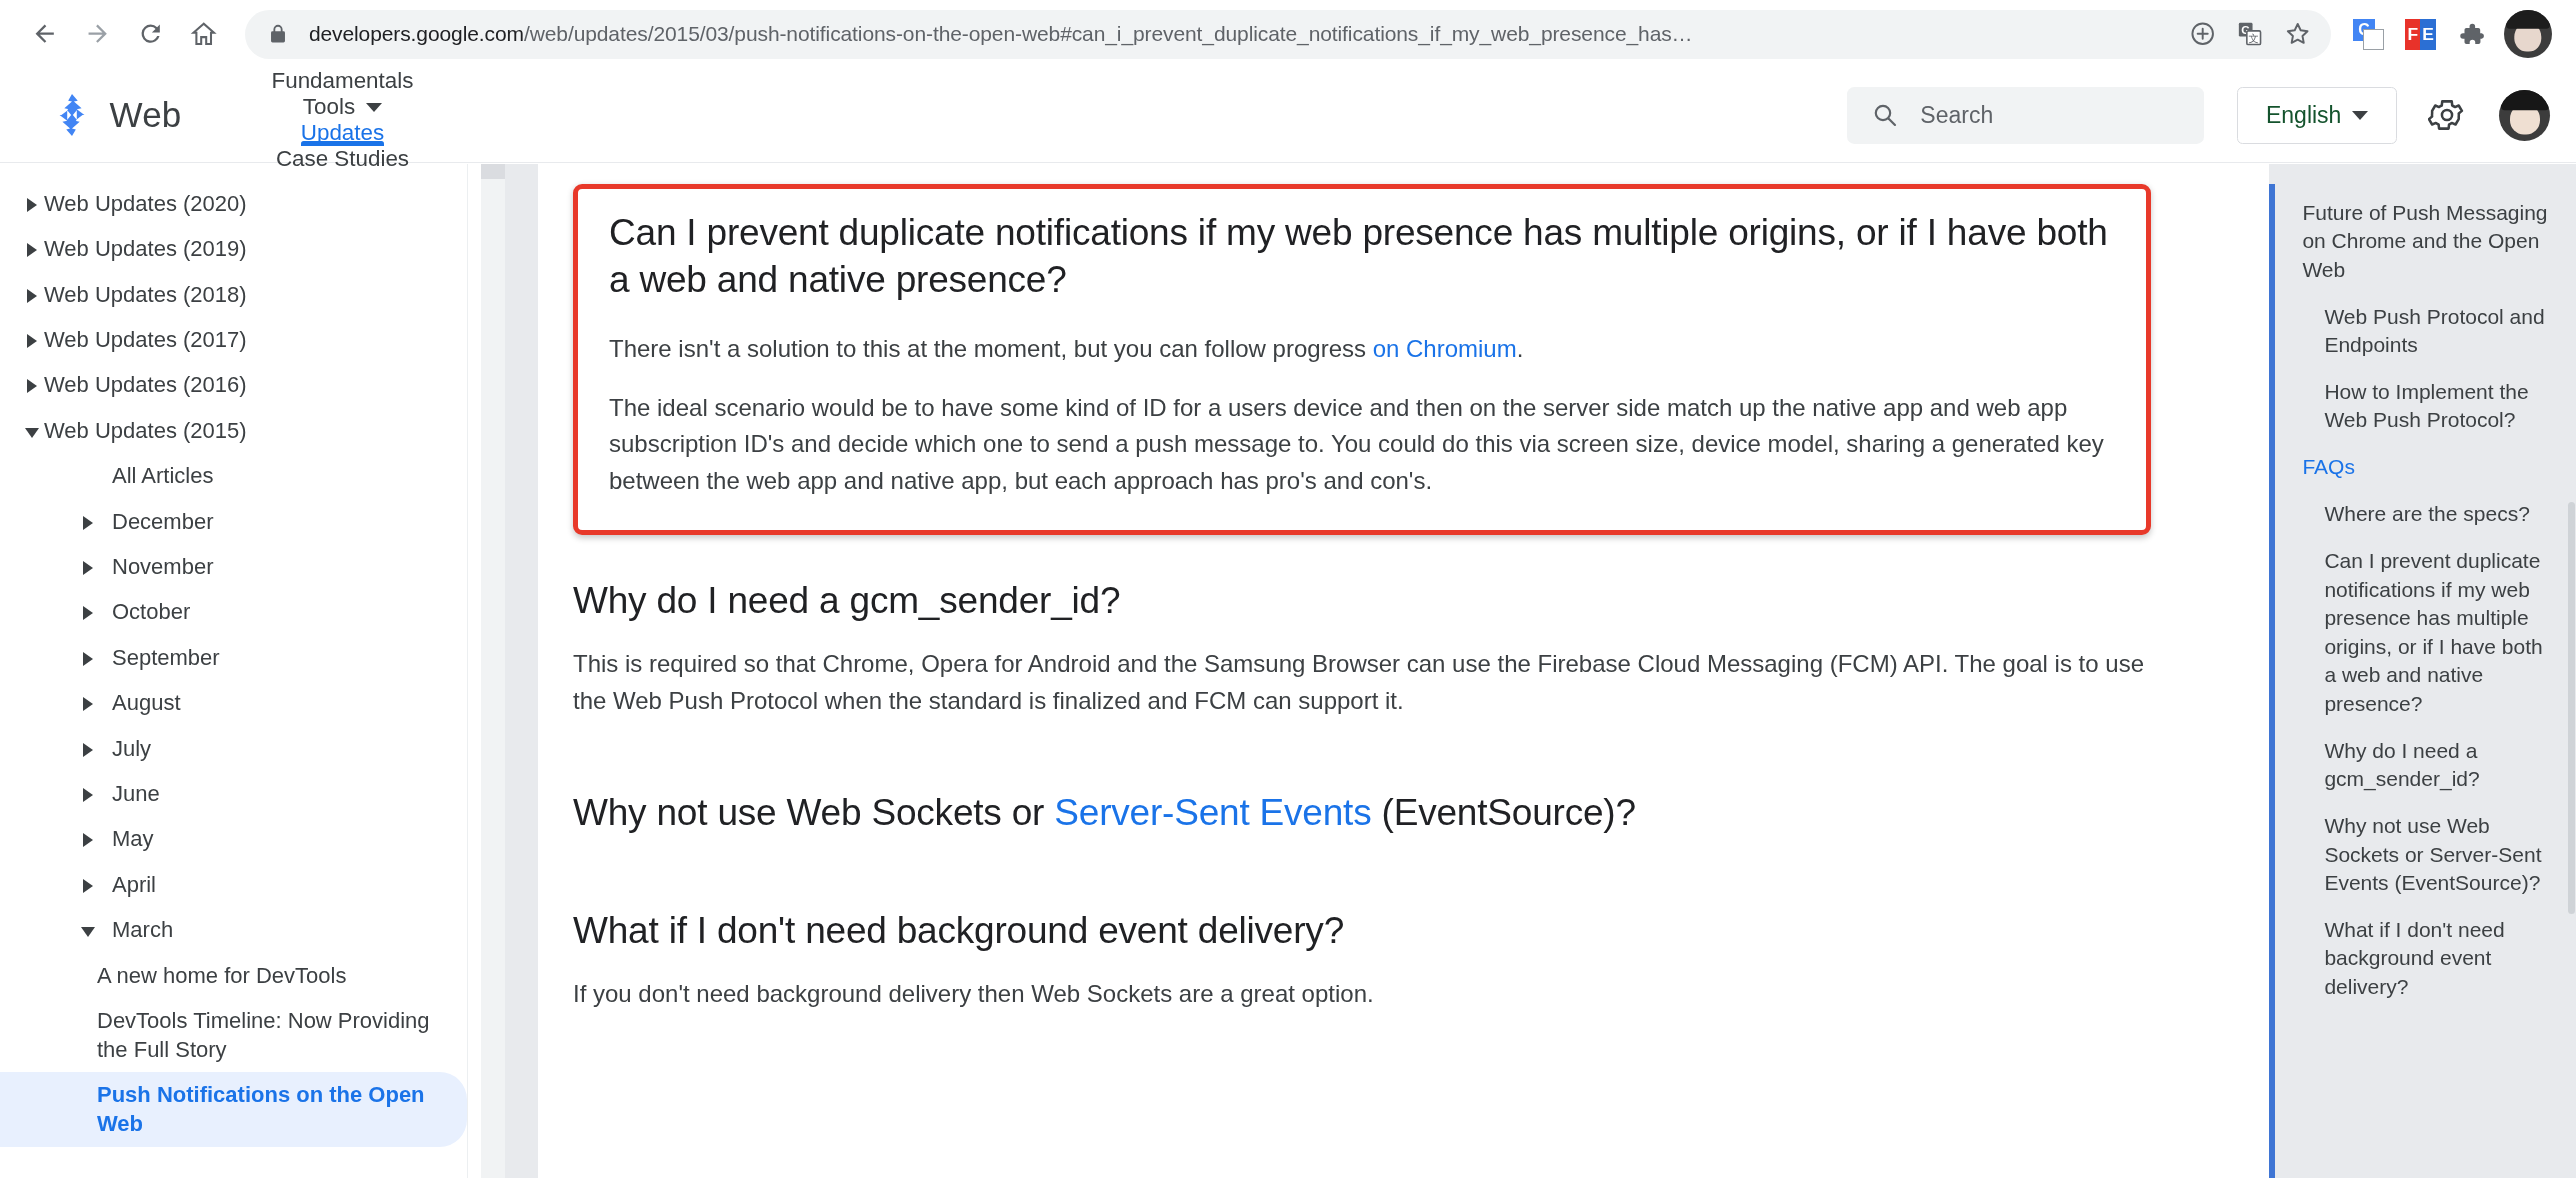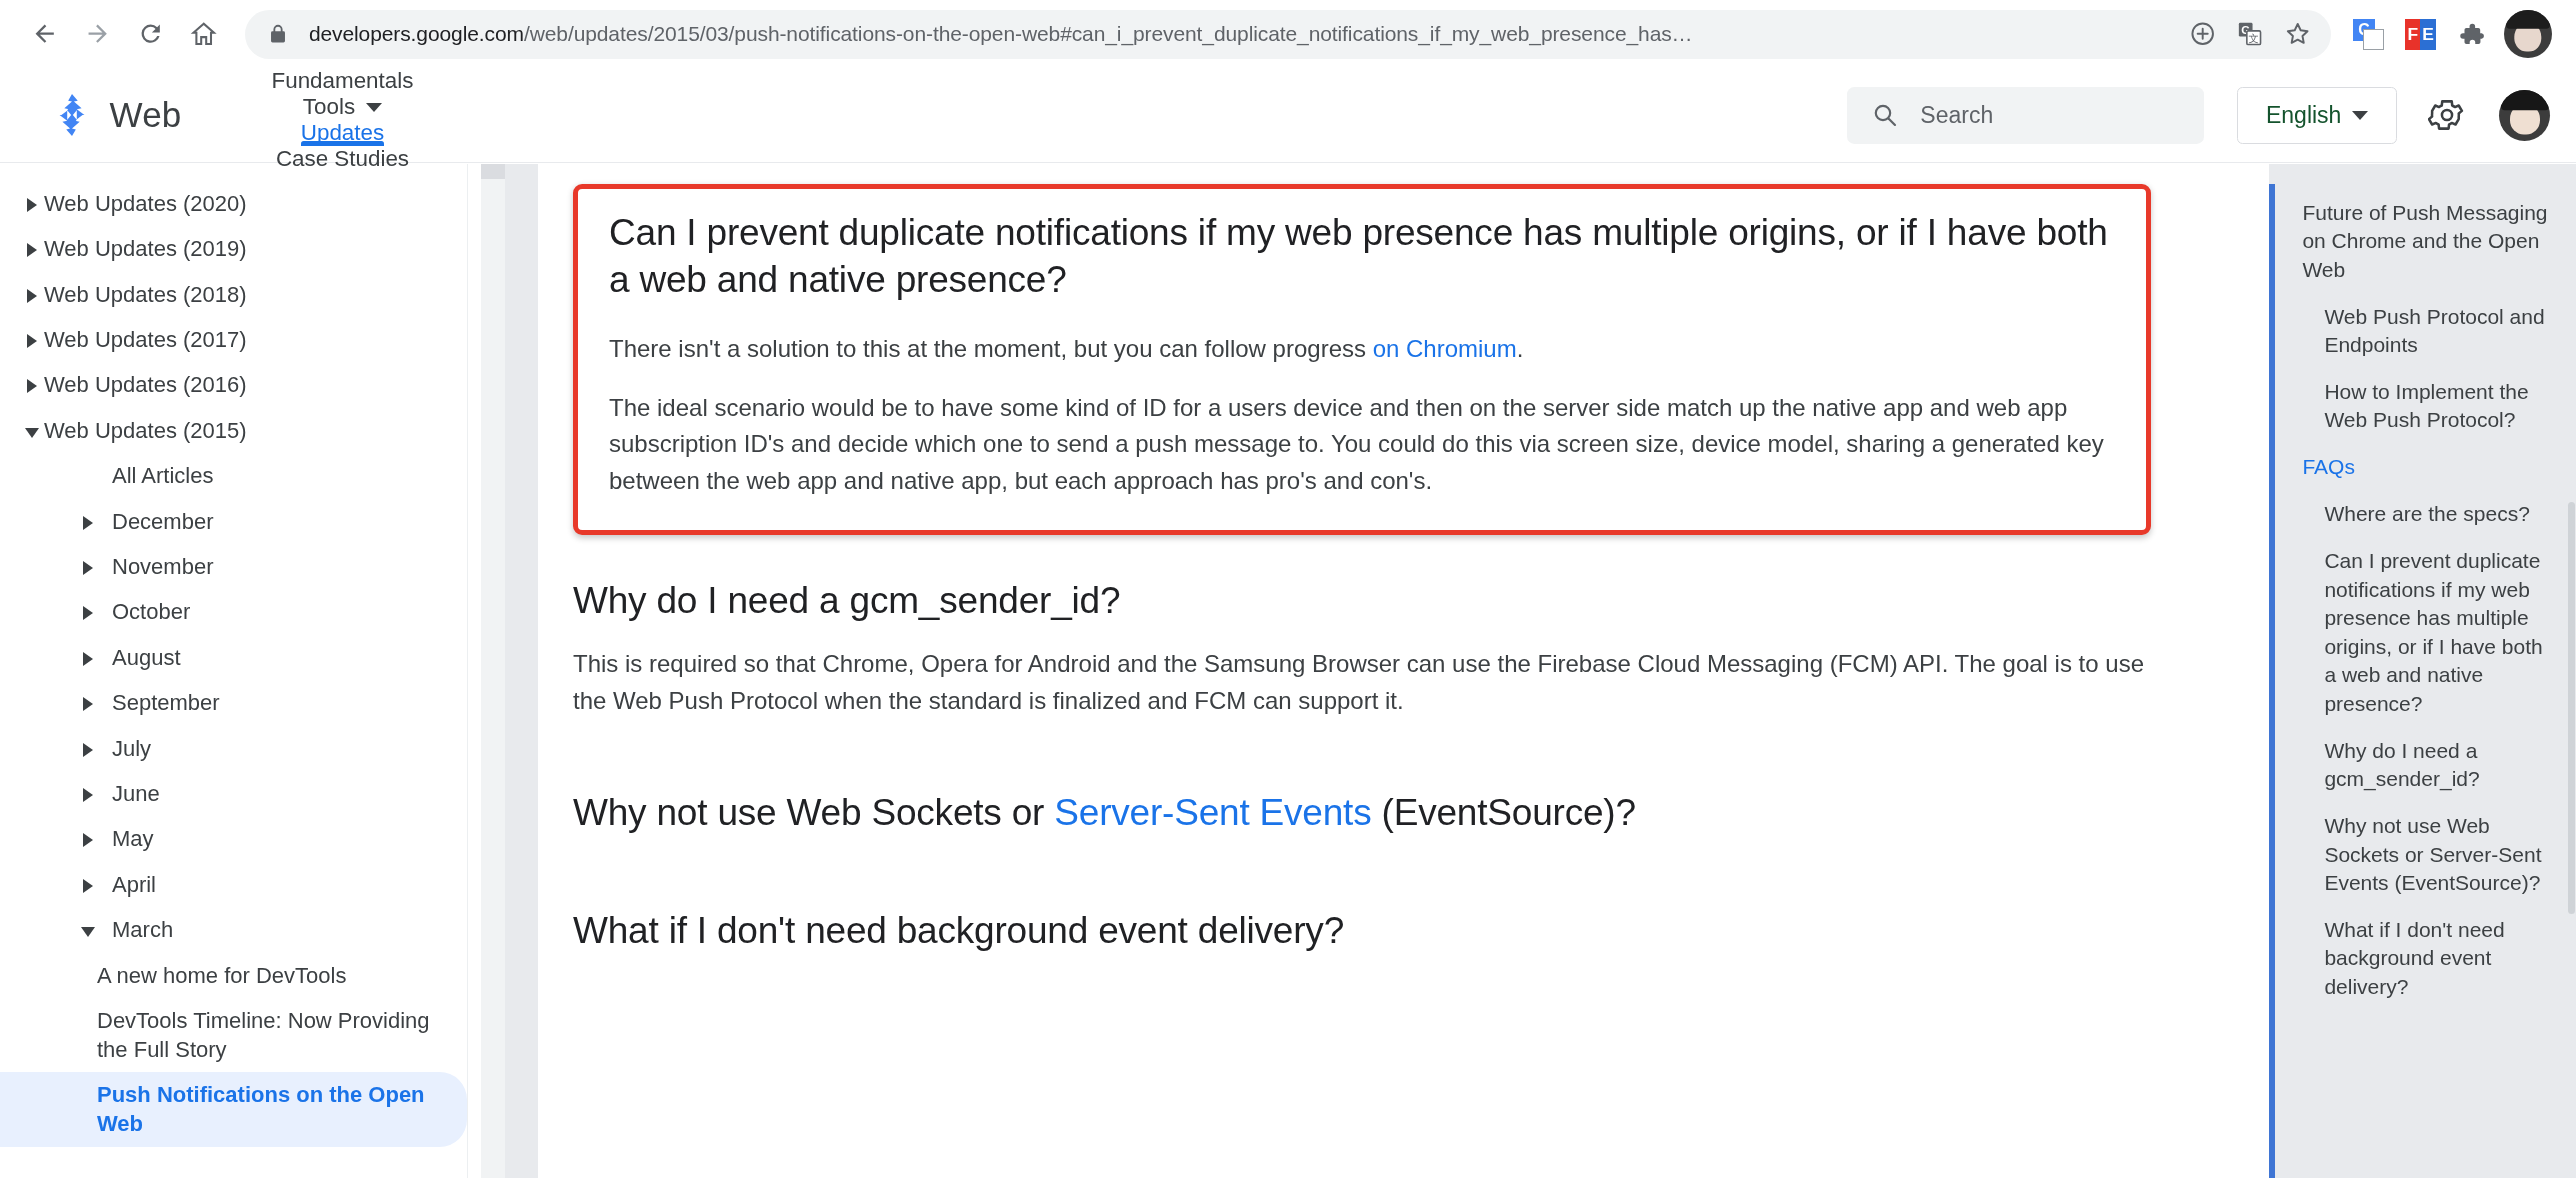--- a/index.html
+++ b/index.html
@@ -561,27 +561,27 @@
       <div class="ln-row lvl1">
         <span class="tri">
             <span class="tri-right"></span>
           </span>
         <span class="lbl">October</span>
       </div>
       <div class="ln-row lvl1">
         <span class="tri">
             <span class="tri-right"></span>
           </span>
+        <span class="lbl">September</span>
+      </div>
+      <div class="ln-row lvl1">
+        <span class="tri">
+            <span class="tri-right"></span>
+          </span>
         <span class="lbl">August</span>
-      </div>
-      <div class="ln-row lvl1">
-        <span class="tri">
-            <span class="tri-right"></span>
-          </span>
-        <span class="lbl">September</span>
       </div>
       <div class="ln-row lvl1">
         <span class="tri">
             <span class="tri-right"></span>
           </span>
         <span class="lbl">July</span>
       </div>
       <div class="ln-row lvl1">
         <span class="tri">
             <span class="tri-right"></span>
@@ -632,20 +632,21 @@
           <p class="body"><span>There isn't a solution to this at the moment, but you can follow progress </span><a class="link">on Chromium</a><span>.</span></p>
           <p class="body">The ideal scenario would be to have some kind of ID for a users device and then on the server side match up the native app and web app subscription ID's and decide which one to send a push message to. You could do this via screen size, device model, sharing a generated key between the web app and native app, but each approach has pro's and con's.</p>
         </section>
 
         <h2 class="sect">Why do I need a gcm_sender_id?</h2>
         <p class="body">This is required so that Chrome, Opera for Android and the Samsung Browser can use the Firebase Cloud Messaging (FCM) API. The goal is to use the Web Push Protocol when the standard is finalized and FCM can support it.</p>
 
         <h2 class="sect gap-xl"><span>Why not use Web Sockets or </span><a class="link">Server-Sent Events</a><span> (EventSource)?</span></h2>
 
         <h2 class="sect gap-xl">What if I don't need background event delivery?</h2>
+        <p class="body">If you don't need background delivery then Web Sockets are a great option.</p>
 
       </div>
     </main>
 
     <aside id="right-col">
       <nav id="toc">
         <div class="toc-item">Future of Push Messaging on Chrome and the Open Web</div>
         <div class="toc-item lvl2">Web Push Protocol and Endpoints</div>
         <div class="toc-item lvl2">How to Implement the Web Push Protocol?</div>
         <div class="toc-item accent">FAQs</div>

